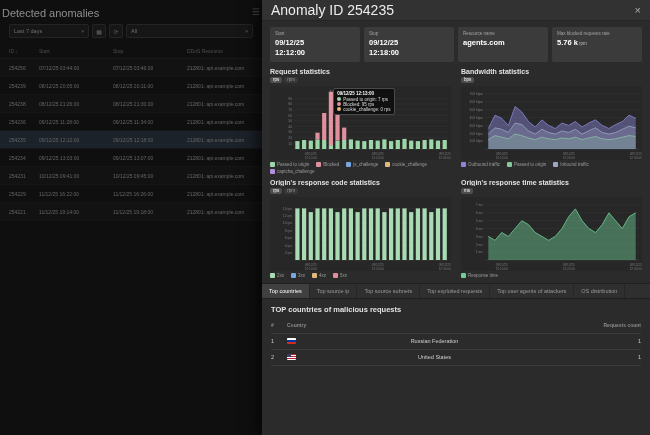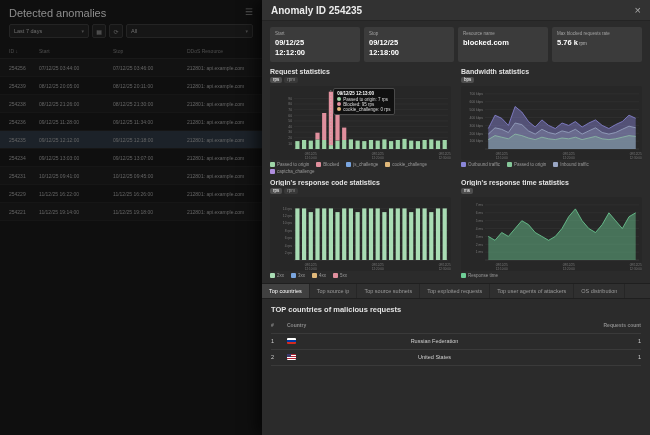--- a/index.html
+++ b/index.html
@@ -2,39 +2,39 @@
 <html><head>
 <meta charset="utf-8">
 <style>
   html,body{margin:0;padding:0}
   body{width:650px;height:435px;background:#141414;font-family:"Liberation Sans",sans-serif;overflow:hidden;-webkit-font-smoothing:antialiased}
   .app{display:flex;width:650px;height:435px}
 
   
   .left-panel{width:262px;height:100%;background:#171717;position:relative;flex:none}
   .left-panel::after{content:"";position:absolute;inset:0;background:rgba(0,0,0,.35);pointer-events:none}
-  .lp-header{display:flex;justify-content:space-between;align-items:flex-start;padding:7px 9px 5px;color:#d8d8d8;font-size:11px}
+  .lp-header{display:flex;justify-content:space-between;align-items:flex-start;padding:7px 2px 5px;color:#d8d8d8;font-size:11px}
   .hamburger{color:#8a8a8a;font-size:9px;cursor:pointer}
   .lp-filters{display:flex;gap:3px;padding:0 9px 6px;align-items:center}
   .select{background:#222;border:1px solid #383838;border-radius:2px;color:#a8a8a8;font-size:5.5px;height:14px;display:flex;align-items:center;padding:0 4px;box-sizing:border-box}
   .select .caret{color:#777;font-size:5px;margin-left:3px}
   .select.period{width:80px;justify-content:space-between;flex:none}
   .select.res{flex:1;justify-content:space-between}
   .icon-btn{width:14px;height:14px;background:#222;border:1px solid #383838;border-radius:2px;color:#999;font-size:6px;display:flex;align-items:center;justify-content:center;flex:none;padding:0;cursor:pointer}
   .lp-thead{display:grid;grid-template-columns:30px 74px 74px 1fr;padding:0 9px;height:14px;align-items:center;border-bottom:1px solid #272727}
   .lp-th{font-size:5px;color:#777;overflow:hidden;white-space:nowrap;text-overflow:ellipsis;cursor:pointer}
   .lp-tr{display:grid;grid-template-columns:30px 74px 74px 1fr;padding:0 9px;height:17px;align-items:center;border-bottom:1px solid #222;cursor:pointer}
   .lp-tr:nth-child(odd){background:#1d1d1d}
   .lp-tr.sel{background:#2b3540}
   .lp-td{font-size:5px;color:#9a9a9a;overflow:hidden;white-space:nowrap;text-overflow:ellipsis;padding-right:3px}
 
   
   .detail{flex:1;height:100%;background:#2b2b2b;box-shadow:-6px 0 14px rgba(0,0,0,.6);display:flex;flex-direction:column;position:relative;z-index:2;overflow:hidden}
   .detail-header{height:20px;background:#323232;display:flex;align-items:center;justify-content:space-between;padding:0 9px;flex:none;border-bottom:1px solid #242424}
-  .detail-title{font-size:10px;color:#ececec;font-weight:bold}
+  .detail-title{font-size:14px;color:#ececec;font-weight:normal}
   .close{color:#aaa;font-size:11px;cursor:pointer;line-height:1}
 
   .cards{display:flex;gap:4px;padding:6px 8px 4px}
   .card{flex:1;background:#3b3b3b;border-radius:2px;padding:4px 5px;min-width:0}
   .card-label{font-size:4.5px;color:#a2a2a2;margin-bottom:2px;white-space:nowrap;overflow:hidden;text-overflow:ellipsis}
   .card-value{font-size:7.5px;color:#fff;font-weight:bold;line-height:1.3;white-space:nowrap;overflow:hidden}
   .card-unit{font-size:4.5px;color:#bdbdbd;font-weight:normal}
 
   .charts-grid{display:grid;grid-template-columns:1fr 1fr;column-gap:10px;row-gap:5px;padding:2px 8px 0}
   .chart-block{min-width:0}
@@ -168,21 +168,21 @@
           <div class="card-value">09/12/25</div>
           <div class="card-value">12:12:00</div>
         </div>
         <div class="card">
           <div class="card-label">Stop</div>
           <div class="card-value">09/12/25</div>
           <div class="card-value">12:18:00</div>
         </div>
         <div class="card">
           <div class="card-label">Resource name</div>
-          <div class="card-value">blocked.com</div>
+          <div class="card-value">agents.com</div>
         </div>
         <div class="card">
           <div class="card-label">Max blocked requests rate</div>
           <div class="card-value">5.76 k<span class="card-unit"> rpm</span></div>
         </div>
       </div>
 
     <div class="charts-grid">
 
       <div class="chart-block">

